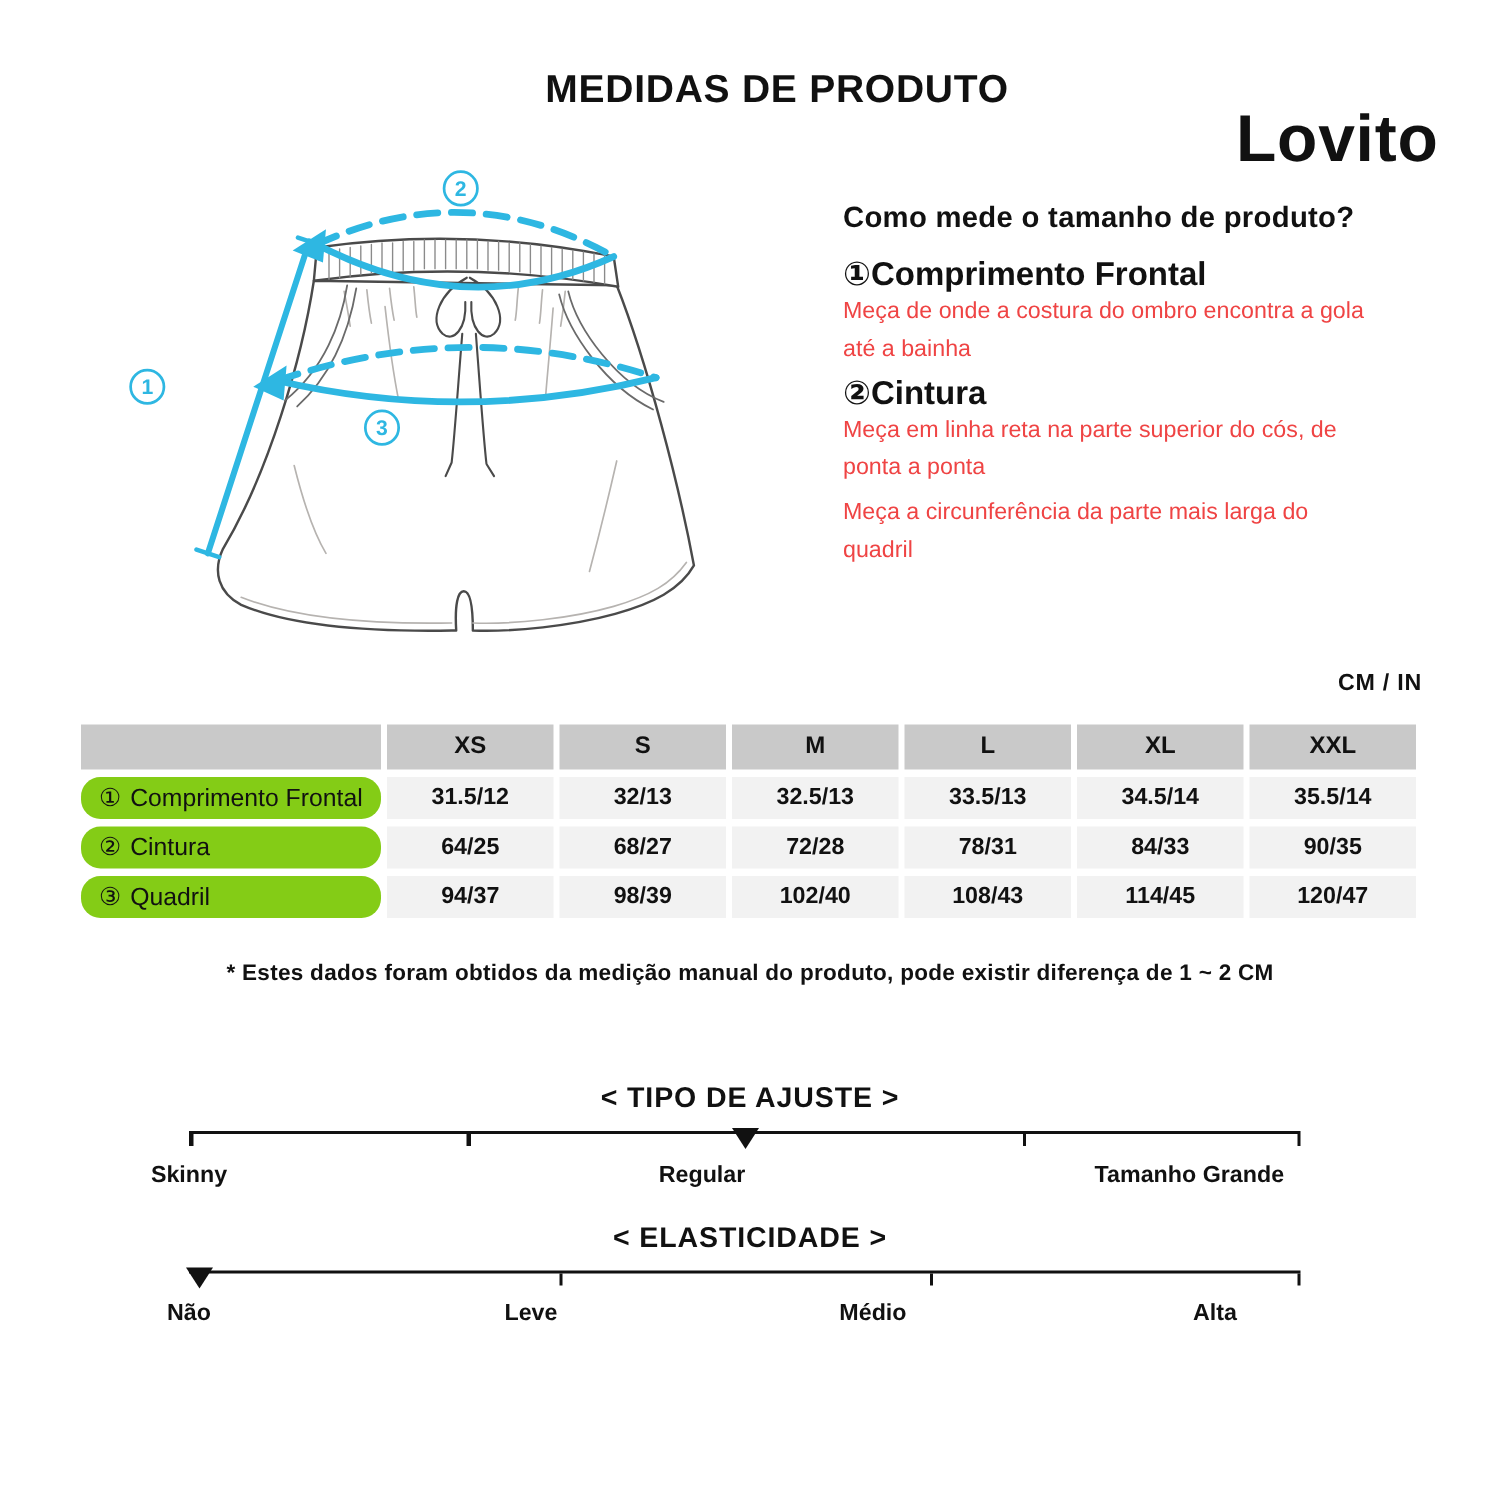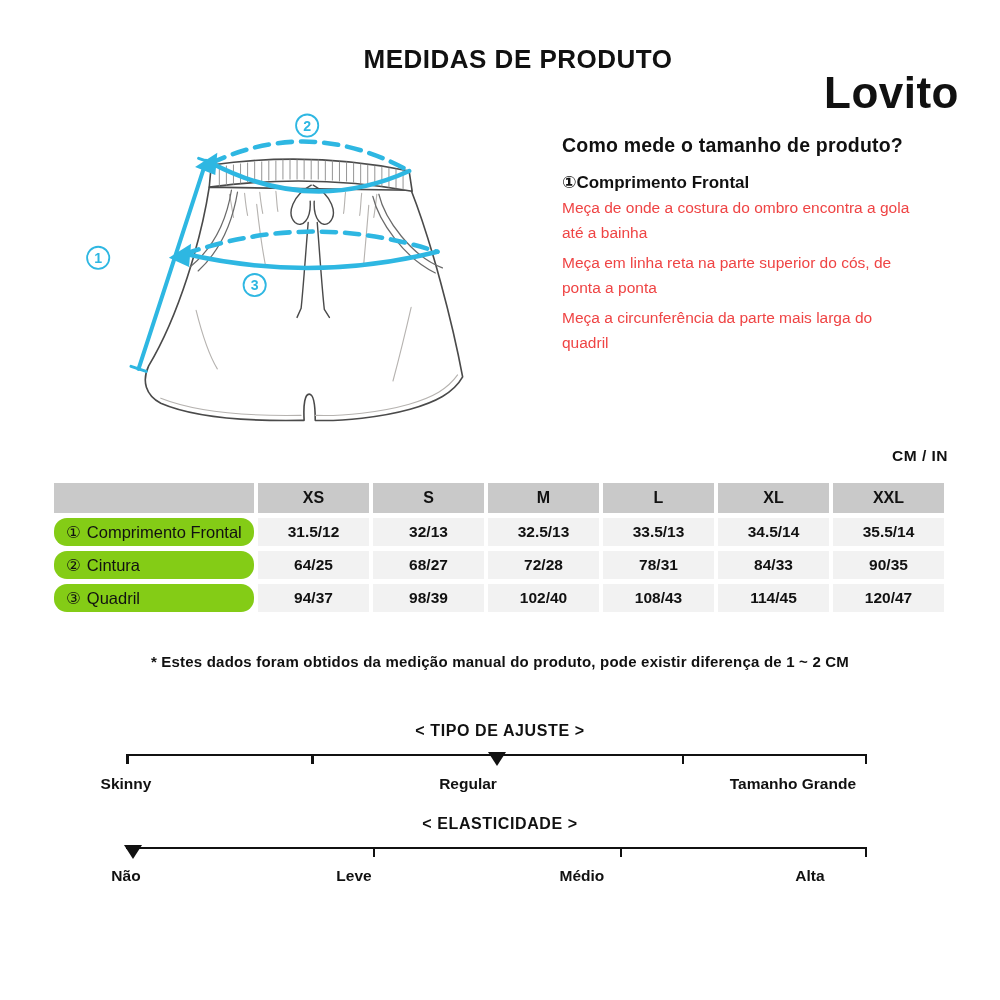--- a/index.html
+++ b/index.html
@@ -11,40 +11,40 @@
   .page-title { position:absolute; left:0; right:0; top:44px; text-align:center;
     font-size:26px; font-weight:800; letter-spacing:.5px;padding-left:36px; }
   .brand { position:absolute; left:824px; top:36px; font-size:44px; font-weight:800; letter-spacing:.5px;margin-top:32px; }
 
   
   .diagram { position:absolute; left:78px; top:108px; width:424px; height:334px; }
 
   
   .guide { position:absolute; left:530px; top:134px; width:392px;margin-left:32px; }
   .guide h2 { font-size:19.5px; font-weight:800; margin-bottom:14px; letter-spacing:.2px; }
-  .g-label { font-size:17px; font-weight:700; line-height:24px; margin-top:5px; }
+  .g-label { font-size:22px; font-weight:700; line-height:24px; margin-top:5px; }
   .g-desc { font-size:15.5px; color:#ef4444; line-height:25px; margin-bottom:5px; width:352px; }
 
   
   .unit { position:absolute; right:52px; top:447px; font-size:15.5px; font-weight:800; letter-spacing:.5px; }
   table.sizes { position:absolute; left:50px; top:478px; width:898px;
     border-collapse:separate; border-spacing:4px 5px; table-layout:fixed; }
   table.sizes col.c-label { width:200px; }
   table.sizes th { background:#c9c9c9; height:30px; font-size:16px; font-weight:800; text-align:center; }
   table.sizes td.rl { background:#84cc16; height:28px; font-size:16.5px; font-weight:400;
     text-align:left; padding-left:12px; white-space:nowrap;border-radius:13px; }
   table.sizes td.rl .circ { margin-right:6px; }
   table.sizes td.v { background:#f2f2f2; height:28px; font-size:15.5px; font-weight:700; text-align:center; }
 
   .footnote { position:absolute; left:0; right:0; top:640px; text-align:center;
-    font-size:15px; font-weight:700; letter-spacing:.2px;margin-top:13px; }
+    font-size:15px; font-weight:700; letter-spacing:.2px; }
 
   
   .scale-title { position:absolute; left:0; right:0; text-align:center;
-    font-size:16px; font-weight:800; letter-spacing:.6px; }
+    font-size:19px; font-weight:800; letter-spacing:.6px; }
   .scale-line { position:absolute; left:126px; width:741px; border-top:2.5px solid #111; height:12px; }
   .scale-line .cap, .scale-line .tick { position:absolute; top:0; width:2.5px; height:8px; background:#111; }
   .marker-down { position:absolute; width:0; height:0;
     border-left:9px solid transparent; border-right:9px solid transparent;
     border-top:14px solid #111; transform:translateX(-50%); top:-4px; }
   .scale-labels { position:absolute; left:126px; width:684px; height:20px;text-decoration:underline; }
   .scale-labels span { position:absolute; transform:translateX(-50%); white-space:nowrap;
     font-size:15.5px; font-weight:700; }
 
   .t-fit-title { top:722px; } .l-fit { top:754px; } .lb-fit { top:775px; }
@@ -94,20 +94,21 @@
       </g>
     </g>
   </svg>
 
   <div class="guide">
     <h2>Como mede o tamanho de produto?</h2>
 
     <div class="g-label"><span>①</span><span>Comprimento Frontal</span></div>
     <div class="g-desc">Meça de onde a costura do ombro encontra a gola até a bainha</div>
 
+    <div class="g-label"><span>②</span><span>Cintura</span></div>
     <div class="g-desc">Meça em linha reta na parte superior do cós, de ponta a ponta</div>
 
     <div class="g-desc">Meça a circunferência da parte mais larga do quadril</div>
   </div>
 
   <div class="unit">CM / IN</div>
 
   <table class="sizes">
     <colgroup>
         <col class="c-label">

